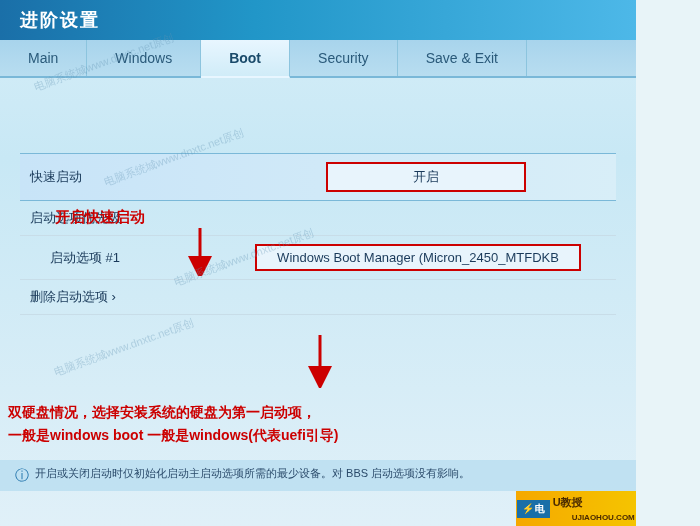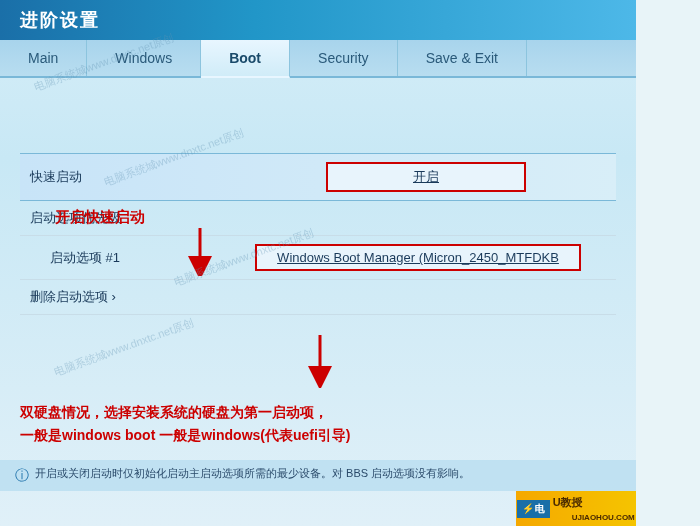--- a/index.html
+++ b/index.html
@@ -95,21 +95,20 @@
     }
 
     .value-box {
       border: 2px solid #cc0000;
       padding: 4px 20px;
       background: #e8f4fc;
       font-size: 13px;
       color: #1a3a5a;
       min-width: 200px;
       text-align: center;
-      text-decoration: underline;
     }
 
     
     .label-annotation {
       position: absolute;
       top: 130px;
       left: 55px;
       color: #cc0000;
       font-size: 15px;
       font-weight: bold;
@@ -117,21 +116,21 @@
 
     
     .arrow-down {
       position: absolute;
     }
 
     
     .bottom-annotation {
       position: absolute;
       bottom: 80px;
-      left: 20px;
+      left: 8px;
       color: #cc0000;
       font-size: 14px;
       font-weight: bold;
       line-height: 1.6;
     }
 
     
     .info-bar {
       position: absolute;
       bottom: 35px;

